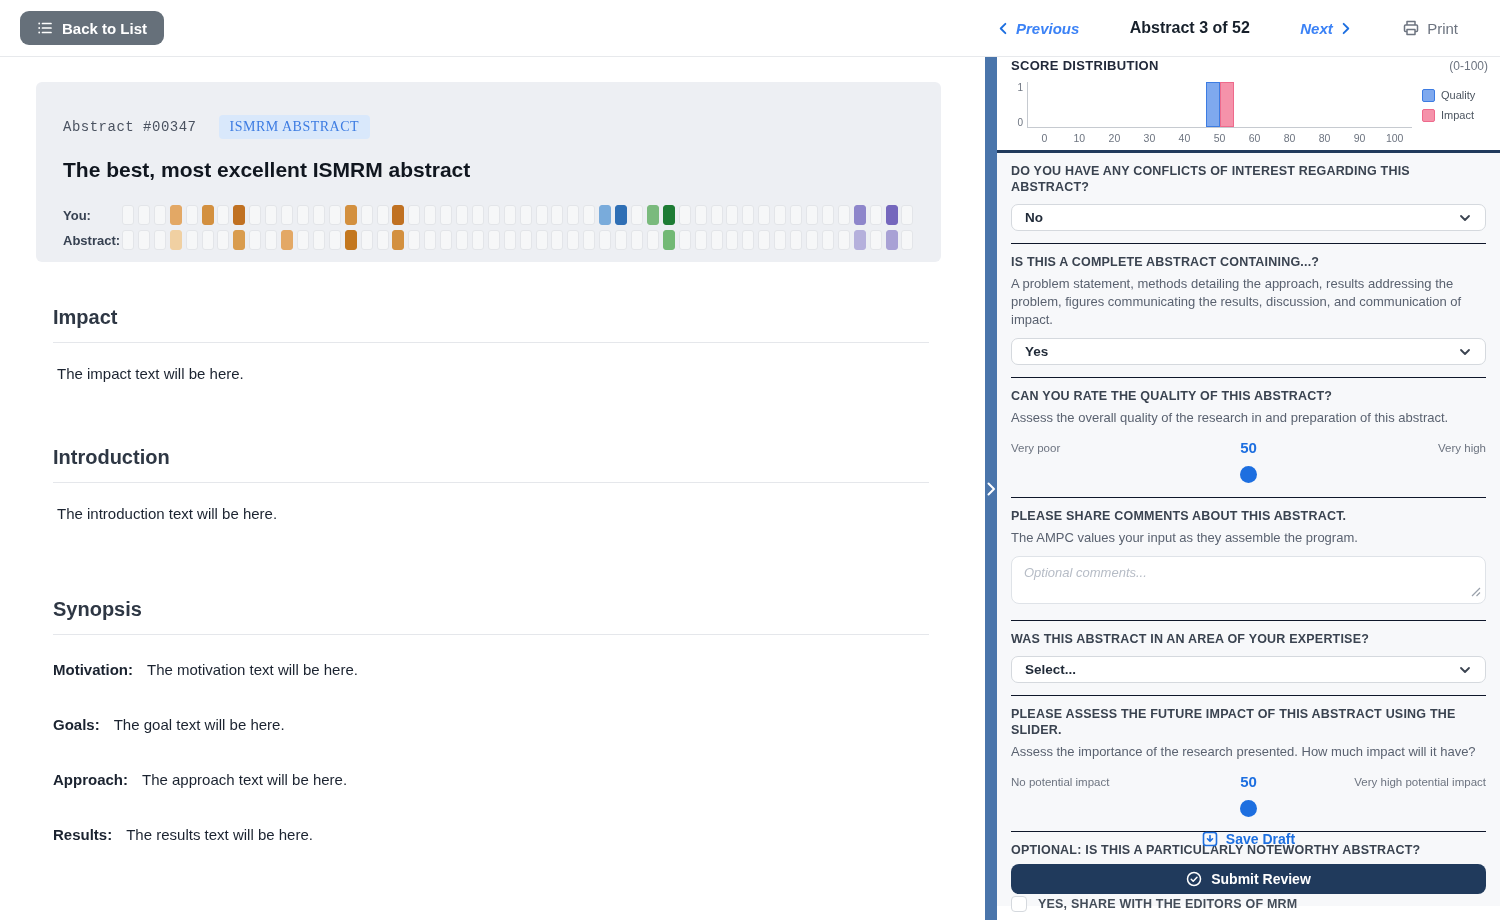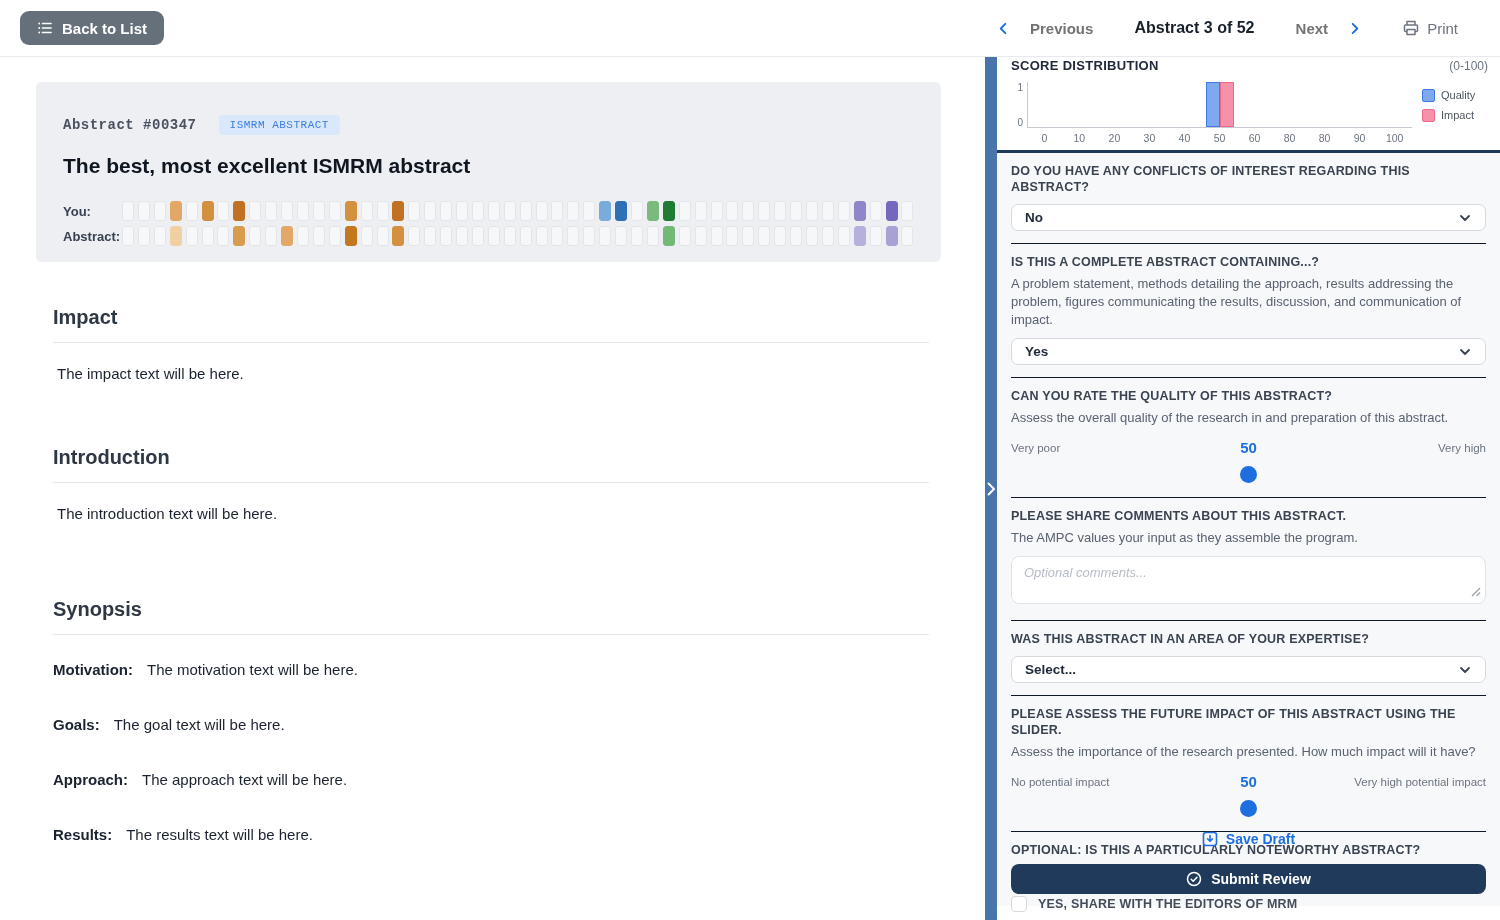--- a/index.html
+++ b/index.html
@@ -7,35 +7,35 @@
     font-family:"Liberation Sans", sans-serif; }
 
   
   .topbar { position:absolute; left:0; top:0; width:1500px; height:57px; background:#fff;
     border-bottom:1px solid #e7e9ec; z-index:5; }
   .back-btn { position:absolute; left:20px; top:11px; height:34px; display:flex; align-items:center;
     gap:9px; background:#66707a; color:#fff; border:none; border-radius:9px; padding:8px 17px;
     font-size:15px; font-weight:700; font-family:inherit; cursor:pointer; }
   .topbar-right { position:absolute; right:0; top:0; height:56px; width:515px; display:flex;
     align-items:center; justify-content:space-between; padding:0 42px 0 12px; }
-  .nav-link { display:flex; align-items:center; gap:20px; color:#737373; font-size:15px;
-    font-weight:600; background:none; border:none; font-family:inherit; cursor:pointer; }
+  .nav-link { display:flex; align-items:center; gap:6px; color:#3b82f6; font-size:15px;
+    font-weight:600; background:none; border:none; font-family:inherit; cursor:pointer;font-style:italic; }
   .counter { font-size:16px; font-weight:700; color:#17202b; }
   .print-btn { display:flex; align-items:center; gap:7px; color:#6d7480; font-size:15px;
     background:none; border:none; font-family:inherit; cursor:pointer; }
 
   
   .main { position:absolute; left:0; top:57px; width:985px; height:863px; background:#fff;
     overflow:hidden; padding:25px 44px 0 36px; }
   .abstract-card { width:100%; height:180px; background:#edeff3; border-radius:6px;
     padding:33px 27px 0 27px; }
   .abstract-meta { display:flex; align-items:center; gap:22px; }
-  .abstract-number { font-family:"Liberation Mono", monospace; font-size:14px; font-weight:700;
+  .abstract-number { font-family:"Liberation Mono", monospace; font-size:14px; font-weight:400;
     color:#4a5260; letter-spacing:0.5px; }
-  .abstract-badge { font-family:Liberation Mono, monospace; font-size:11px; color:#3d7ce2;
+  .abstract-badge { font-family:Liberation Serif, serif; font-size:14px; color:#3d7ce2;
     background:#d9e8fb; border-radius:4px; padding:4px 11px; letter-spacing:0.5px; }
   .abstract-title { margin-top:19px; font-size:21px; font-weight:700; color:#10161f; }
   .strip { margin-top:23px; }
   .strip-row { display:flex; align-items:center; margin-bottom:5px; }
   .strip-label { width:59px; flex:none; font-size:13px; font-weight:600; color:#374151; }
   .strip-track { width:794px; display:flex; justify-content:space-between; }
   .strip-cell { width:12px; height:20px; border-radius:3px; background:#f6f7f8; border:1px solid #e3e5e9; }
 
   .section { margin:0 12px 0 17px; }
   .section h2 { font-size:20px; font-weight:700; color:#2e3744; padding-bottom:13px;

